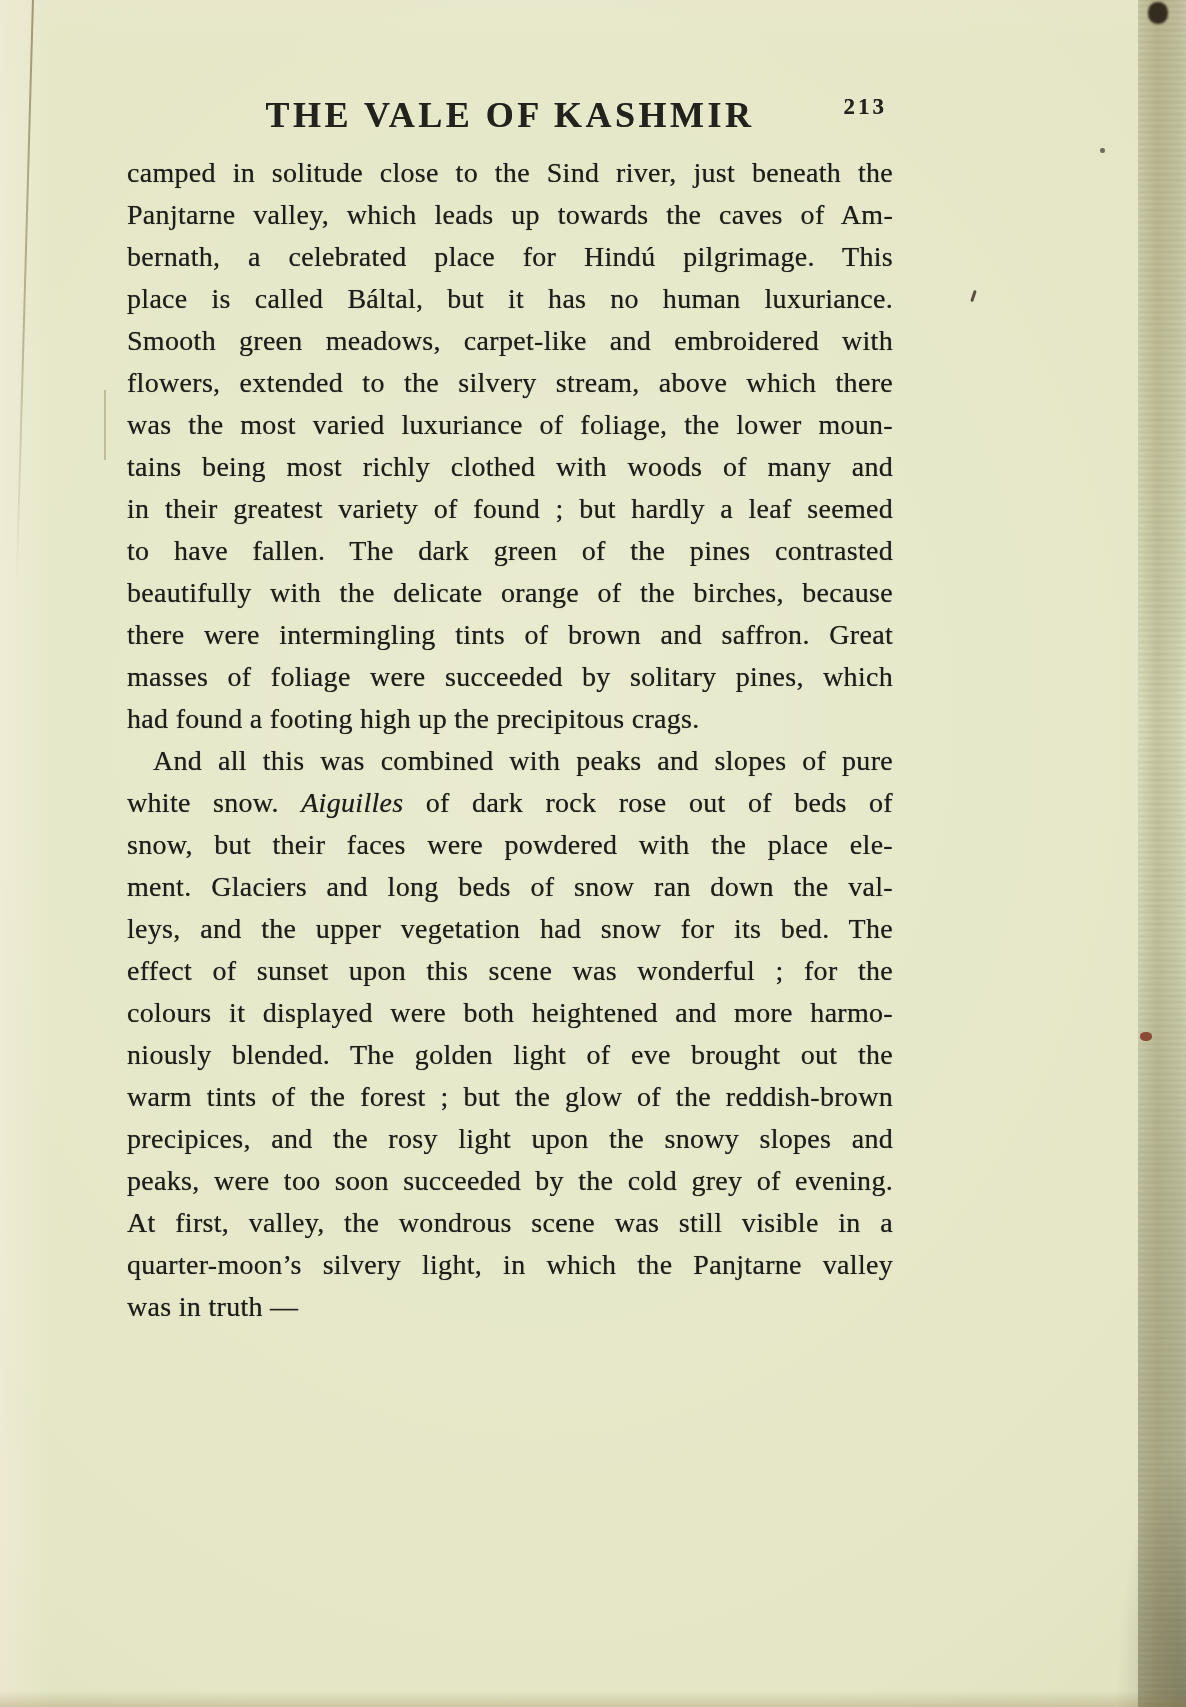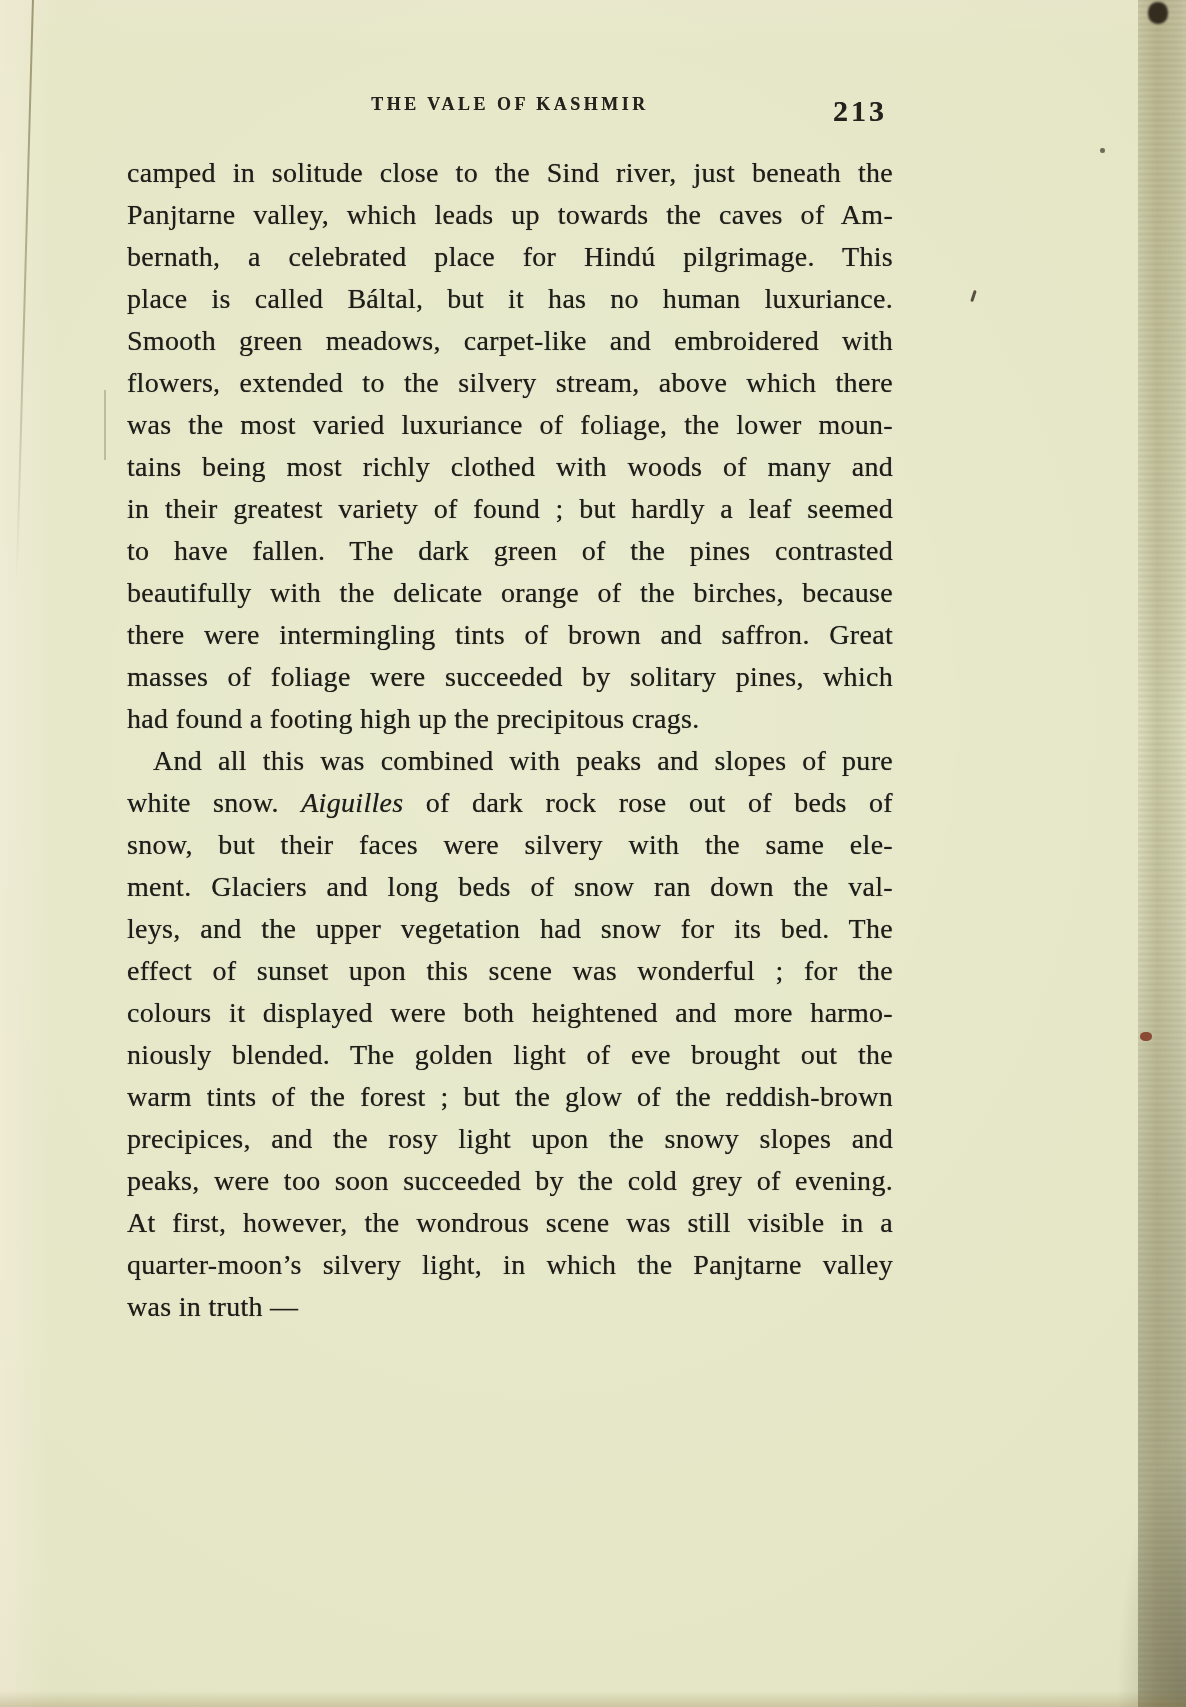--- a/index.html
+++ b/index.html
@@ -74,30 +74,30 @@
 
   .header {
     position: absolute;
     left: 127px; top: 94px;
     width: 766px; height: 40px;
   }
   .running-title {
     position: absolute;
     left: 0; right: 0;
     text-align: center;
-    font-size: 18px;
+    font-size: 36px;
     font-weight: bold;
     letter-spacing: 3.5px;
     color: #23221d;
     text-shadow: 0 0 0.6px rgba(30,28,22,0.55);
   }
   .page-number {
     position: absolute;
     right: 6px; top: 0;
-    font-size: 30px;
+    font-size: 23px;
     font-weight: bold;
     letter-spacing: 3px;
     color: #23221d;
     text-shadow: 0 0 0.6px rgba(30,28,22,0.55);
   }
   .text-block {
     position: absolute;
     left: 127px; top: 152px;
     width: 766px;
     font-size: 28px;
@@ -148,28 +148,28 @@
         <div class="line"><span>in their greatest variety of found ; but hardly a leaf seemed</span></div>
         <div class="line"><span>to have fallen. The dark green of the pines contrasted</span></div>
         <div class="line"><span>beautifully with the delicate orange of the birches, because</span></div>
         <div class="line"><span>there were intermingling tints of brown and saffron. Great</span></div>
         <div class="line"><span>masses of foliage were succeeded by solitary pines, which</span></div>
         <div class="line last"><span>had found a footing high up the precipitous crags.</span></div>
       </div>
       <div class="paragraph">
         <div class="line indent"><span>And all this was combined with peaks and slopes of pure</span></div>
         <div class="line"><span>white snow. </span><i>Aiguilles</i><span> of dark rock rose out of beds of</span></div>
-        <div class="line"><span>snow, but their faces were silvery with the same ele-</span></div>
+        <div class="line"><span>snow, but their faces were powdered with the place ele-</span></div>
         <div class="line"><span>ment. Glaciers and long beds of snow ran down the val-</span></div>
         <div class="line"><span>leys, and the upper vegetation had snow for its bed. The</span></div>
         <div class="line"><span>effect of sunset upon this scene was wonderful ; for the</span></div>
         <div class="line"><span>colours it displayed were both heightened and more harmo-</span></div>
         <div class="line"><span>niously blended. The golden light of eve brought out the</span></div>
         <div class="line"><span>warm tints of the forest ; but the glow of the reddish-brown</span></div>
         <div class="line"><span>precipices, and the rosy light upon the snowy slopes and</span></div>
         <div class="line"><span>peaks, were too soon succeeded by the cold grey of evening.</span></div>
-        <div class="line"><span>At first, however, the wondrous scene was still visible in a</span></div>
+        <div class="line"><span>At first, valley, the wondrous scene was still visible in a</span></div>
         <div class="line"><span>quarter-moon’s silvery light, in which the Panjtarne valley</span></div>
         <div class="line last"><span>was in truth —</span></div>
       </div>
     </div>
 
 </div>
 
 </body></html>

